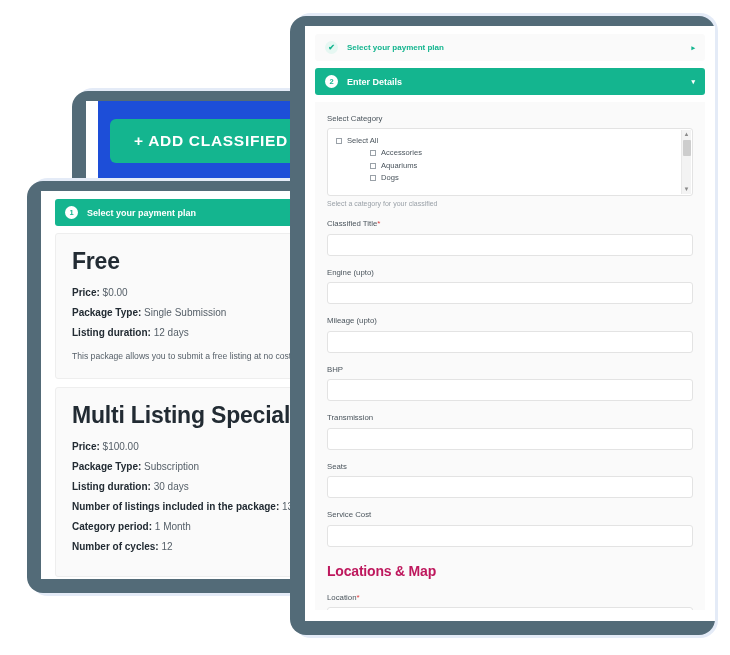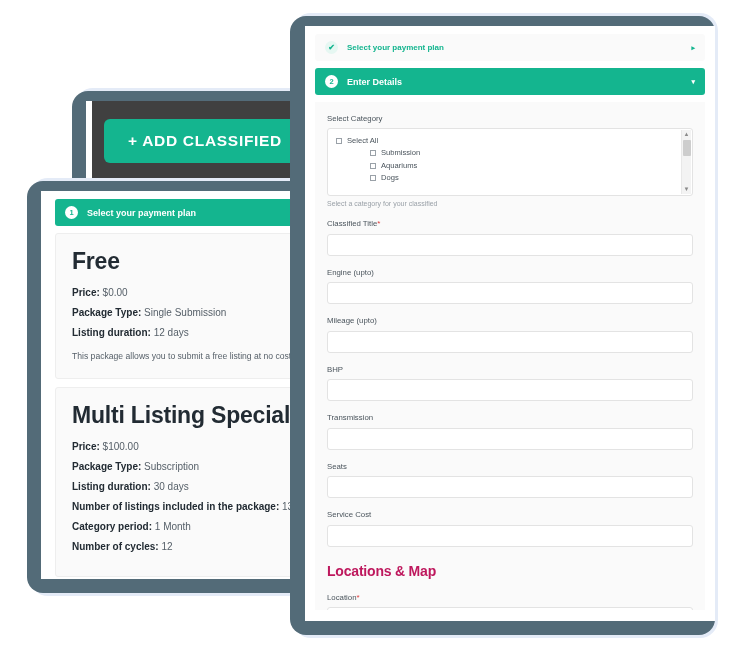--- a/index.html
+++ b/index.html
@@ -26,23 +26,23 @@
     position: absolute;
     background: #ffffff;
     overflow: hidden;
   }
 
   
   #halo-add  { left: 75px;  top: 88px;  width: 240px; height: 110px; }
   #frame-add { left: 72px;  top: 91px;  width: 240px; height: 104px; }
   #screen-add{ left: 86px;  top: 101px; width: 226px; height: 80px;  }
   .add-btn-wrap {
-    position: absolute; left: 6px; top: 0; width: 226px; height: 80px;
+    position: absolute; left: 12px; top: 0; width: 226px; height: 80px;
     display: flex; align-items: center; justify-content: center;
-    background: #404040;
+    background: #1d4ed8;
   }
   .add-btn {
     background: #14b58f; color: #fff;
     border: none; border-radius: 6px;
     font-size: 15.5px; font-weight: bold; letter-spacing: .7px;
     padding: 13px 24px; cursor: pointer;
     font-family: "Liberation Sans", sans-serif;
     white-space: nowrap;
   }
 
@@ -248,21 +248,21 @@
         <div class="fld">
           <span class="fld-label">Select Category</span>
           <div class="cat-wrap">
             <div class="cat-box">
               <div class="cat-item lvl1">
                 <span class="cb"></span>
                 <span>Select All</span>
               </div>
               <div class="cat-item lvl3">
                 <span class="cb"></span>
-                <span>Submission</span>
+                <span>Accessories</span>
               </div>
               <div class="cat-item lvl3">
                 <span class="cb"></span>
                 <span>Aquariums</span>
               </div>
               <div class="cat-item lvl3">
                 <span class="cb"></span>
                 <span>Dogs</span>
               </div>
               <div class="scroll-track">

